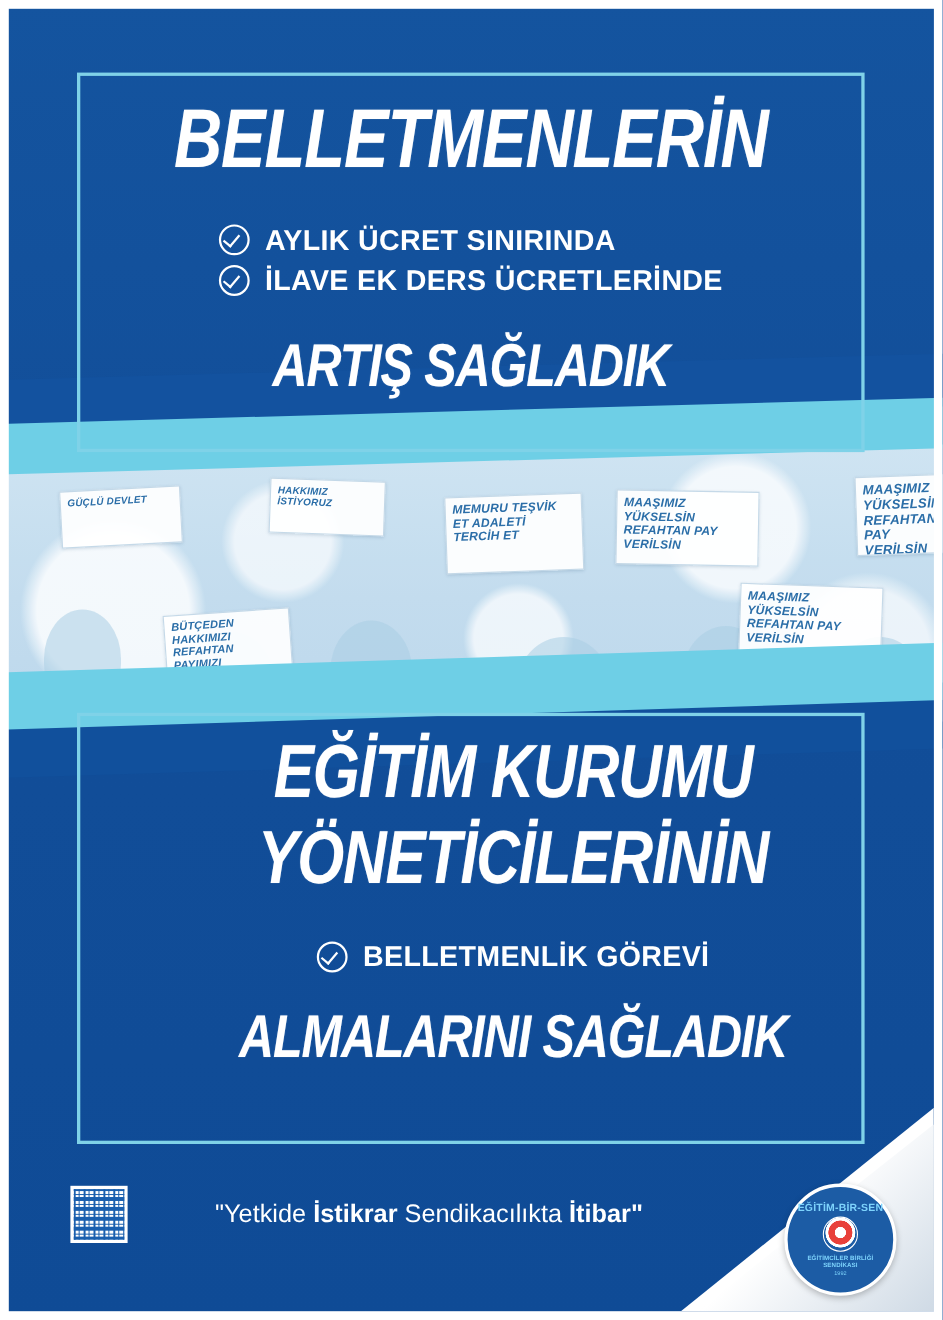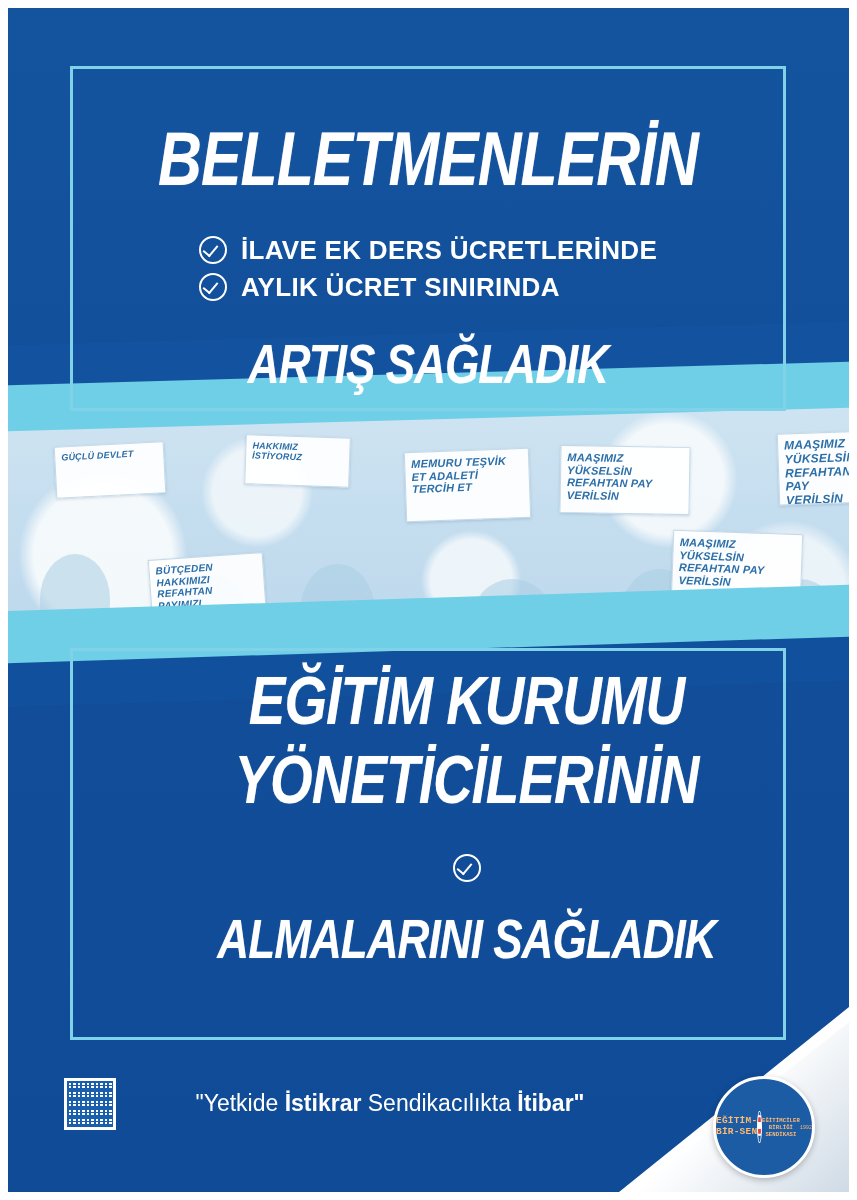--- a/index.html
+++ b/index.html
@@ -147,21 +147,20 @@
   }
 
   
   .block-top {
     position: absolute;
     left: 70px;
     top: 92px;
     width: 716px;
     z-index: 20;
     text-align: center;
-    margin-top: 32px;
   }
   .block-bottom {
     position: absolute;
     left: 70px;
     top: 668px;
     width: 793px;
     z-index: 20;
     text-align: center;
   }
   .headline {
@@ -288,28 +287,27 @@
   .logo {
     position: absolute;
     right: 42px;
     bottom: 22px;
     width: 96px;
     height: 96px;
     border-radius: 50%;
     background: #1c5ca5;
     border: 3px solid #ffffff;
     z-index: 33;
-    color: #fdba74;
+    color: #7dd3fc;
     display: flex;
-    flex-direction: row;
+    flex-direction: column;
     align-items: center;
     justify-content: center;
     text-align: center;
     box-shadow: 0 2px 6px rgba(0,0,0,0.25);
-    font-family: Liberation Mono, monospace;
   }
   .logo-top {
     font-size: 9.5px;
     font-weight: bold;
     letter-spacing: 0.2px;
     margin-bottom: 2px;
   }
   .logo-mark {
     width: 30px;
     height: 30px;
@@ -360,36 +358,37 @@
   <div class="blue-wedge-bottom"></div>
 
   <div class="frame-top"></div>
   <div class="frame-bottom"></div>
 
   <div class="block-top">
     <div class="headline h-xl">BELLETMENLERİN</div>
     <ul class="bullets" style="margin-top:46px;">
       <li class="bullet-row">
         <span class="check"></span>
-        <span class="bullet-text">İLAVE EK DERS ÜCRETLERİNDE</span>
+        <span class="bullet-text">AYLIK ÜCRET SINIRINDA</span>
       </li>
       <li class="bullet-row">
         <span class="check"></span>
-        <span class="bullet-text">AYLIK ÜCRET SINIRINDA</span>
+        <span class="bullet-text">İLAVE EK DERS ÜCRETLERİNDE</span>
       </li>
     </ul>
     <div class="headline h-md" style="margin-top:30px;">ARTIŞ SAĞLADIK</div>
   </div>
 
   <div class="block-bottom">
     <div class="headline h-lg">EĞİTİM KURUMU</div>
     <div class="headline h-lg" style="margin-top:26px;">YÖNETİCİLERİNİN</div>
     <ul class="bullets" style="margin-top:48px;">
       <li class="bullet-row">
         <span class="check"></span>
+        <span class="bullet-text">BELLETMENLİK GÖREVİ</span>
       </li>
     </ul>
     <div class="headline h-md" style="margin-top:26px;">ALMALARINI SAĞLADIK</div>
   </div>
 
   <div class="qr">
     <div class="qr-grid"></div>
   </div>
 
   <div class="slogan"><span class="light">"Yetkide </span><b>İstikrar</b><span class="light"> Sendikacılıkta </span><b>İtibar"</b></div>

